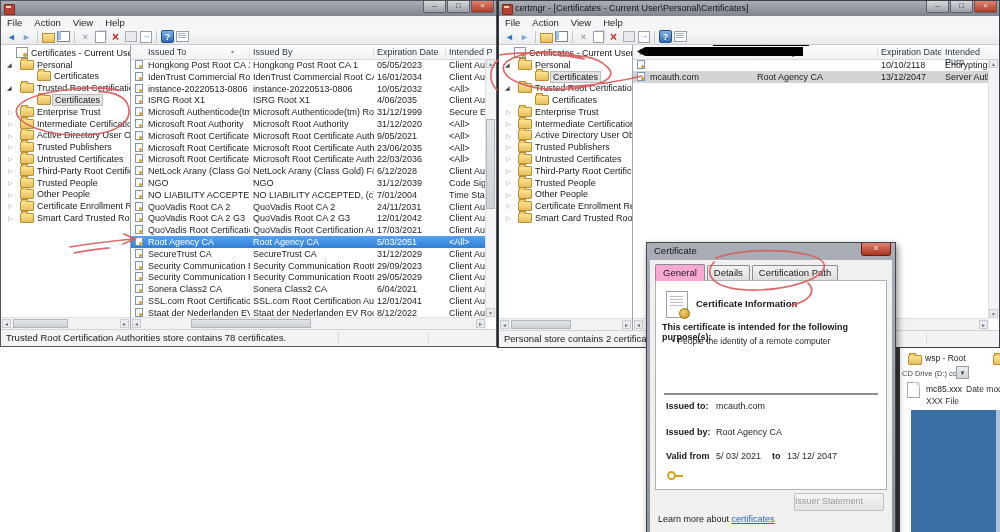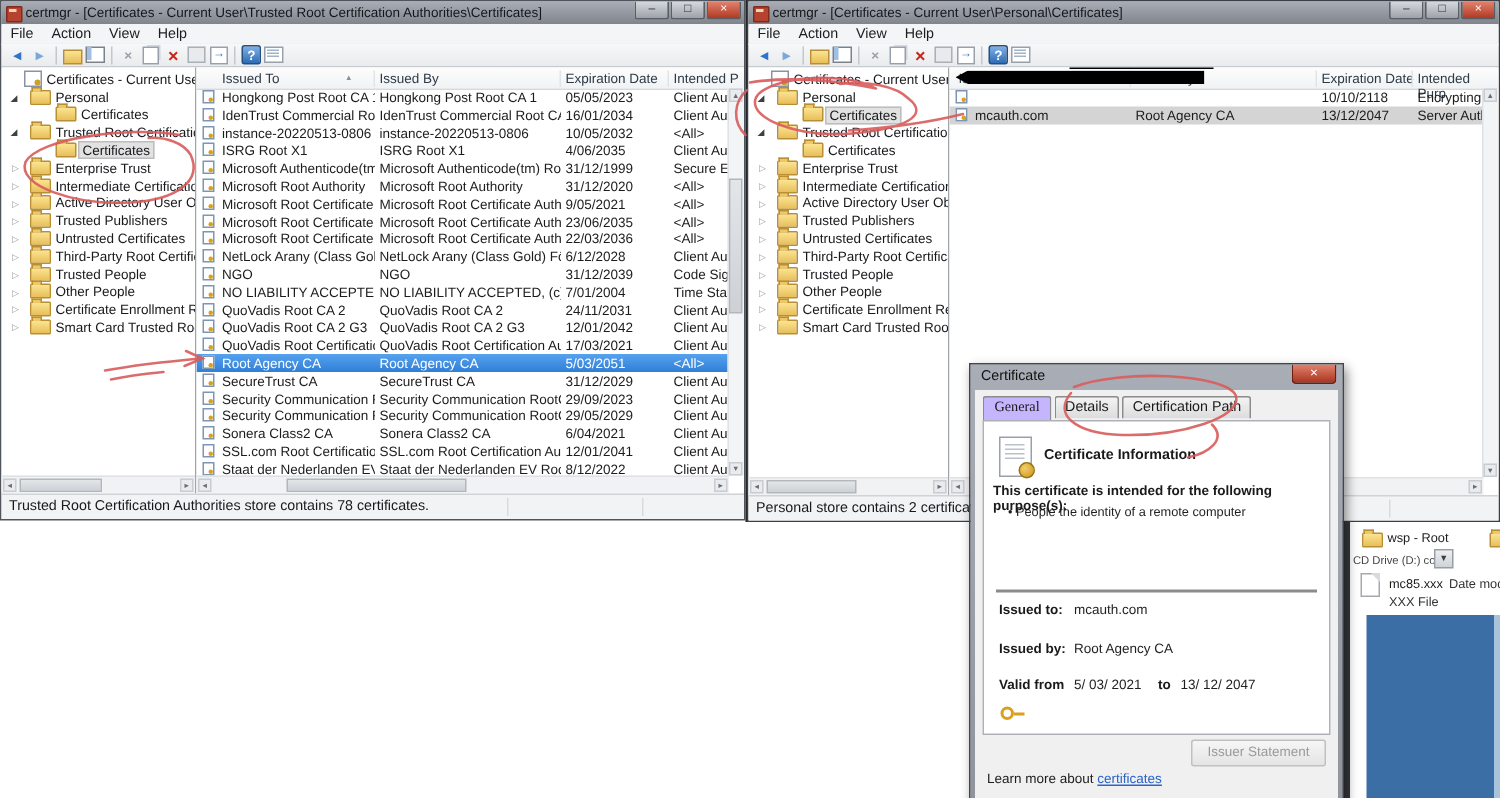--- a/index.html
+++ b/index.html
@@ -90,35 +90,35 @@
     background:linear-gradient(#a9aeb6,#8f949c);border:1px solid #42464c;
     box-shadow:2px 3px 7px rgba(0,0,0,.45);z-index:20;}
   #dialog .dtitle{position:absolute;left:7px;top:2px;font-size:9.5px;color:#111;}
   #dialog .dclose{position:absolute;right:4px;top:0;width:28px;height:12px;
     background:linear-gradient(#e2826e,#a93520);border:1px solid #6d1e10;border-top:none;
     border-radius:0 0 3px 3px;color:#fff;font-size:9px;line-height:10px;text-align:center;}
   .dbody{position:absolute;left:3px;right:3px;top:17px;bottom:3px;background:#f0f0f0;}
   .tabs{position:absolute;left:5px;top:3px;display:flex;align-items:flex-end;z-index:2;}
   .tab{font-size:9.5px;color:#1a1a1a;padding:1px 6px 2px;background:linear-gradient(#f3f3f3,#dcdcdc);
     border:1px solid #8c8c8c;border-bottom:none;margin-right:2px;border-radius:2px 2px 0 0;}
-  .tab.active{background:#c4b5fd;padding:2px 7px 3px;position:relative;top:1px;font-family:Liberation Serif, serif;}
+  .tab.active{background:#f9a8d4;padding:2px 7px 3px;position:relative;top:1px;}
   .page{position:absolute;left:5px;right:5px;top:20px;height:208px;background:#fff;border:1px solid #aeb2b8;}
   .certbig{position:absolute;left:10px;top:10px;width:20px;height:25px;background:#fff;border:1px solid #99a0a9;}
   .certbig::before{content:"";position:absolute;left:3px;top:4px;width:13px;height:1px;background:#b9c2cc;
     box-shadow:0 3px 0 #b9c2cc,0 6px 0 #b9c2cc,0 9px 0 #b9c2cc;}
   .certbig::after{content:"";position:absolute;right:-3px;bottom:-2px;width:9px;height:9px;border-radius:50%;
     background:radial-gradient(circle at 35% 35%,#f3cf6a,#c8921c);border:1px solid #9a7012;}
   .ph{position:absolute;font-size:9.5px;font-weight:bold;color:#1a1a1a;}
   .pt{position:absolute;font-size:8.5px;color:#1f1f1f;white-space:nowrap;}
   .phr{position:absolute;left:8px;right:8px;top:112px;border-top:2px solid #8c8c8c;}
   .keyic{position:absolute;left:11px;top:190px;width:5px;height:5px;border:2px solid #d8a01d;border-radius:50%;}
   .keyic::after{content:"";position:absolute;left:7px;top:2px;width:7px;height:2px;background:#d8a01d;
     box-shadow:5px 2px 0 -1px #d8a01d;}
   .dbtn{position:absolute;right:8px;top:233px;width:88px;height:16px;background:linear-gradient(#f6f6f6,#e4e4e4);
-    border:1px solid #c0c0c0;border-radius:2px;font-size:9px;color:#9a9a9a;text-align:center;line-height:15px;}
+    border:1px solid #c0c0c0;border-radius:2px;font-size:9px;color:#9a9a9a;text-align:left;line-height:15px;}
   .dlink{position:absolute;left:8px;top:254px;font-size:9px;color:#1c1c1c;}
   .dlink a{color:#2a63c9;text-decoration:underline;}
   
   #explorer{position:absolute;left:895px;top:348px;width:105px;height:184px;background:#fff;
     border-left:5px solid #36393d;box-sizing:border-box;overflow:hidden;z-index:10;}
   #explorer .txt{position:absolute;font-size:8.5px;color:#1c1c1c;white-space:nowrap;}
   .combo-btn{position:absolute;width:13px;height:13px;background:linear-gradient(#eceef0,#cfd3d7);
     border:1px solid #989da3;font-size:6px;text-align:center;line-height:12px;color:#3a3e43;box-sizing:border-box;}
   .fileic{position:absolute;width:11px;height:14px;background:#fff;border:1px solid #a5a9ae;}
   .fileic::before{content:"";position:absolute;right:-1px;top:-1px;border:3px solid #d7dade;
@@ -126,21 +126,20 @@
   .bluepane{position:absolute;left:11px;top:62px;right:0;bottom:0;background:#3b6ea5;border-right:4px solid #a9c3dd;}
   
   #anno{position:absolute;left:0;top:0;z-index:50;pointer-events:none;}
 </style>
 </head>
 <body>
 
 <div id="win-left" class="win" style="left:0;top:0;width:497px;height:347px;">
   <div class="titlebar">
     <span class="apic"></span>
-    <span class="title-text">certmgr - [Certificates - Current User\Trusted Root Certification Authorities\Certificates]</span>
     <span class="caps">
       <span class="cap">–</span>
       <span class="cap">□</span>
       <span class="cap close">×</span>
     </span>
   </div>
   <div class="menubar">
     <span>File</span>
     <span>Action</span>
     <span>View</span>

